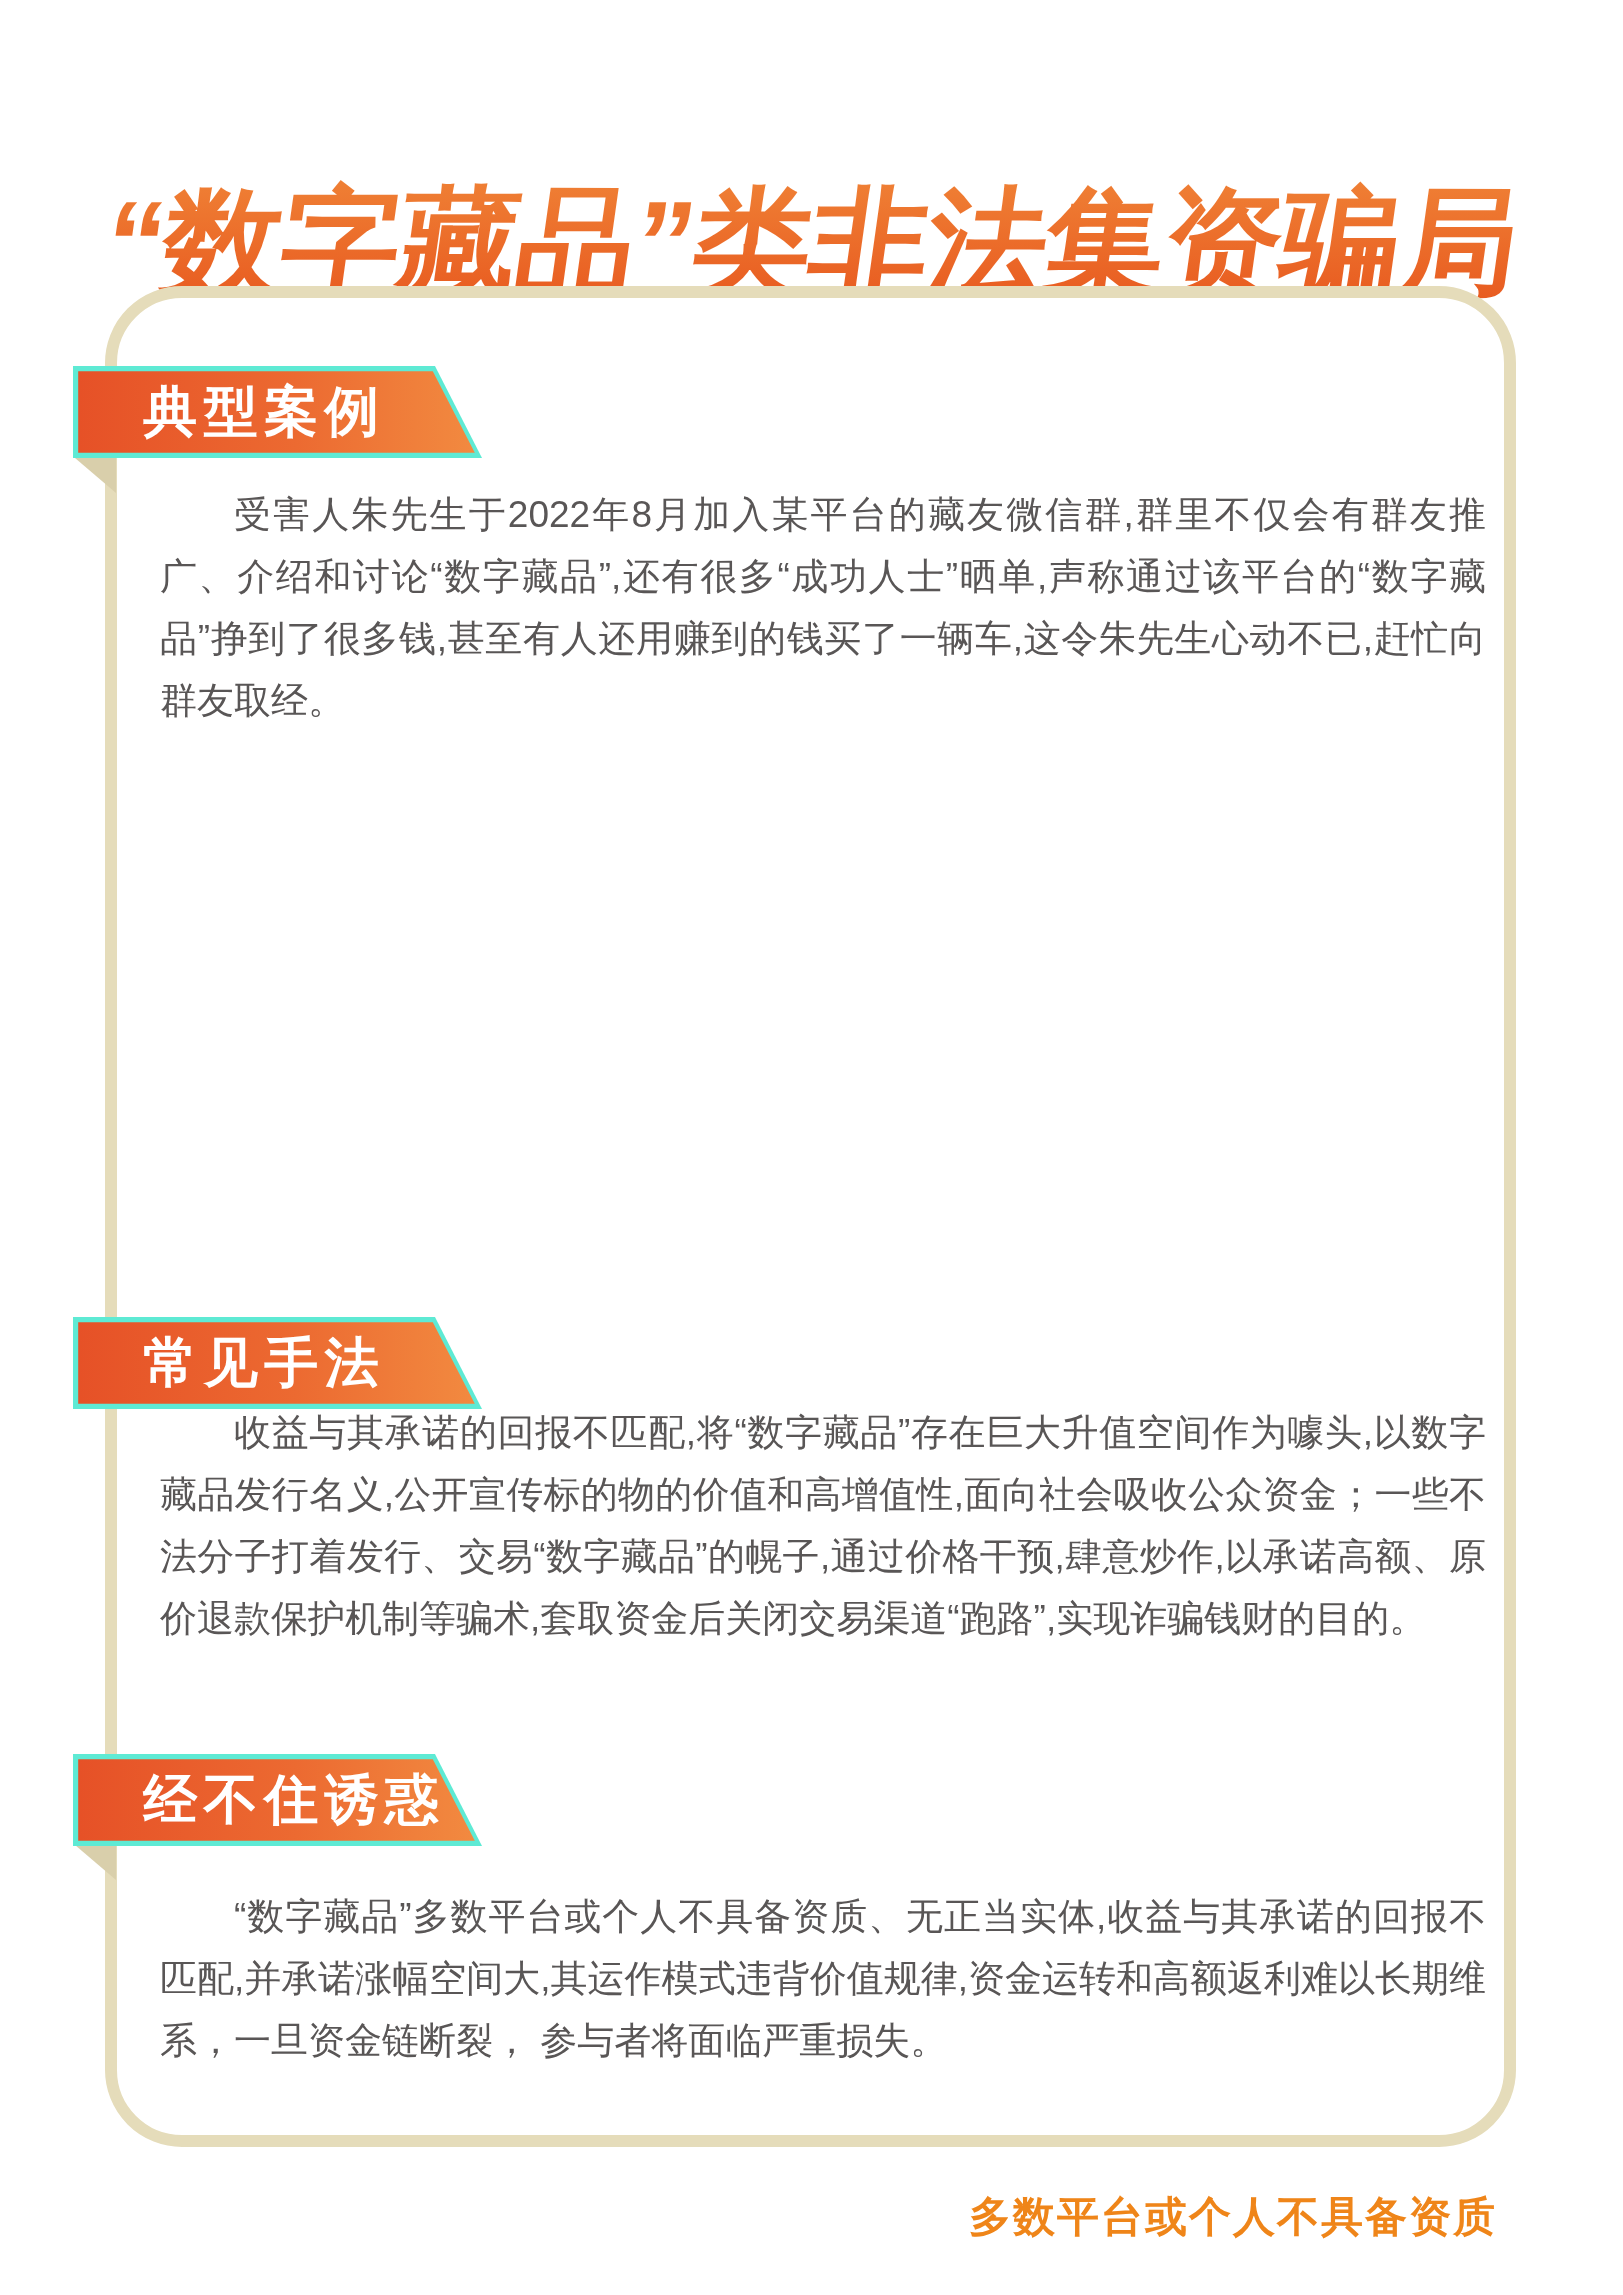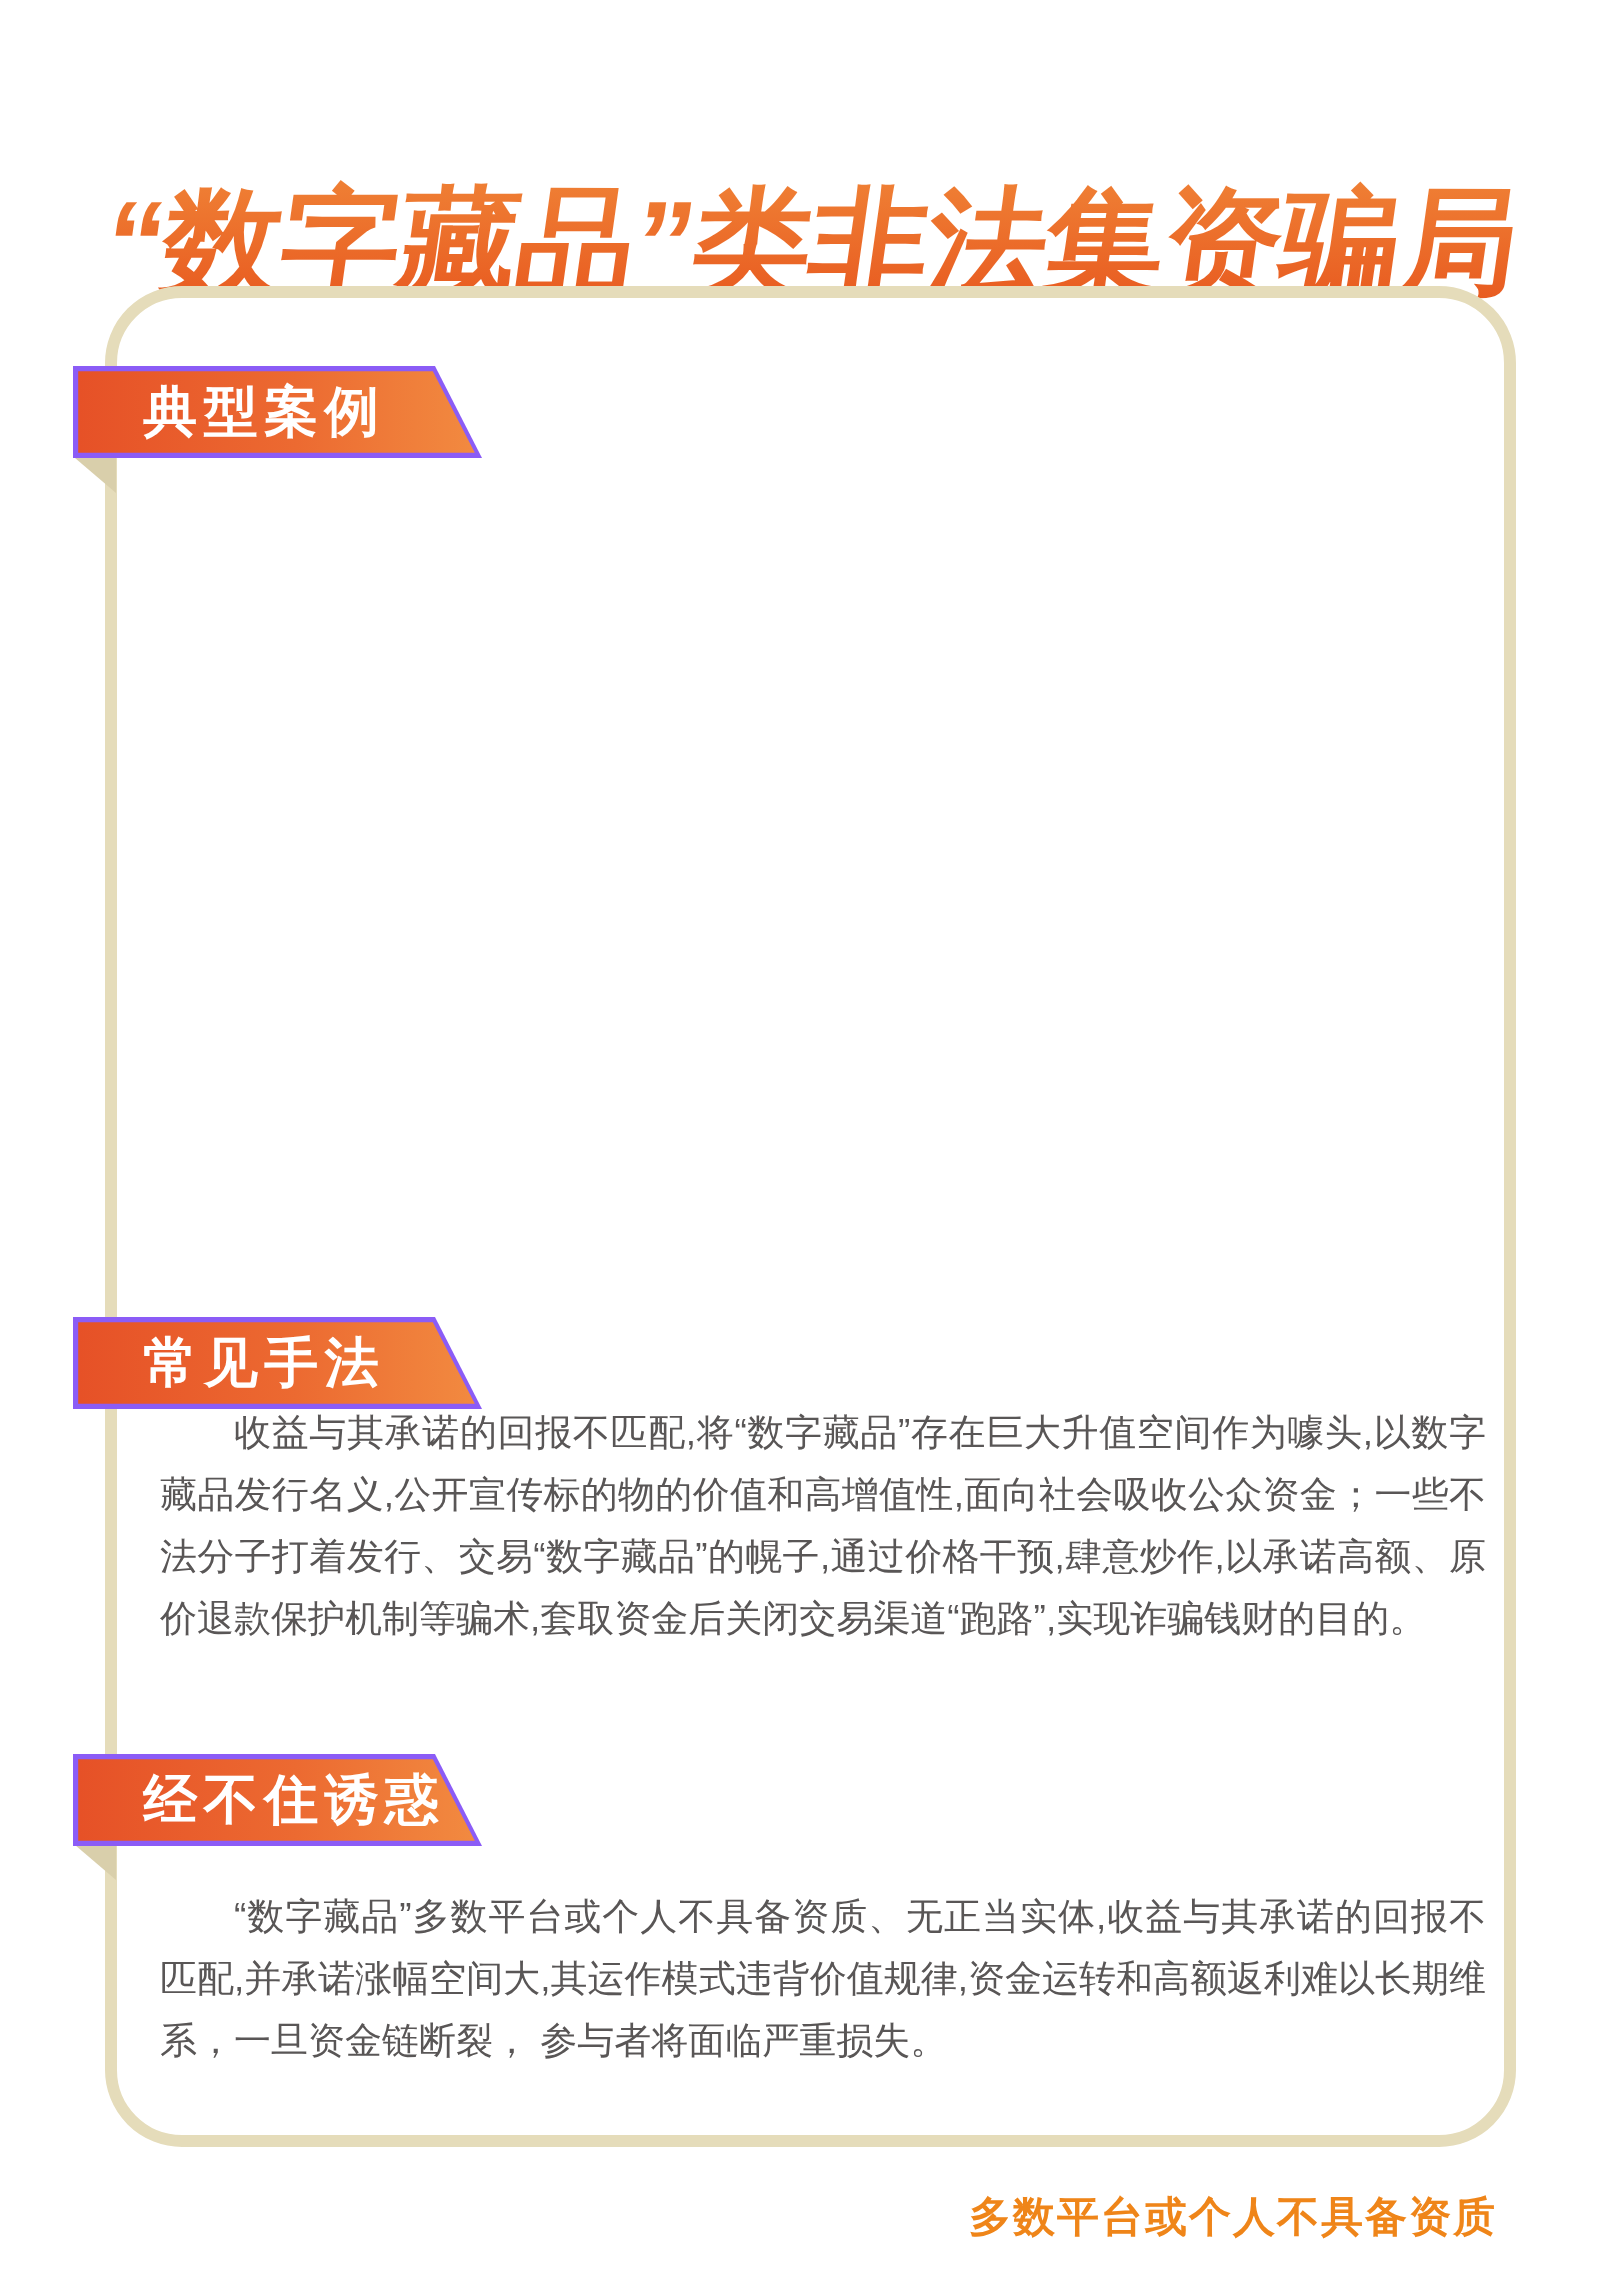--- a/index.html
+++ b/index.html
@@ -27,21 +27,21 @@
     width:1411px;height:1861px;
     box-sizing:border-box;
     border:12.4px solid #e5dcba;
     border-radius:77px;
     background:#ffffff;
     z-index:1;
   }
   
   .banner{
     position:absolute;left:73px;width:409px;height:92px;z-index:3;
-    background:#8b5cf6;
+    background:#5eead4;
     -webkit-clip-path:polygon(0 0,88.5% 0,100% 100%,0 100%);
     clip-path:polygon(0 0,88.5% 0,100% 100%,0 100%);
   }
   .banner .banner-face{
     position:absolute;left:5.2px;top:5.2px;right:7.2px;bottom:5.2px;
     background:linear-gradient(90deg,#e65127 0%,#ec6a31 55%,#f28a40 100%);
     -webkit-clip-path:polygon(0 0,calc(100% - 42px) 0,100% 100%,0 100%);
     clip-path:polygon(0 0,calc(100% - 42px) 0,100% 100%,0 100%);
     display:flex;align-items:center;
   }
@@ -83,20 +83,21 @@
 
 <div class="content-card"></div>
 
 <div class="banner s1">
   <div class="banner-face">
     <span class="banner-label">典型案例</span>
   </div>
 </div>
 <div class="ribbon-fold s1"></div>
 <div class="sec-text s1">
+  <p>受害人朱先生于2022年8月加入某平台的藏友微信群,群里不仅会有群友推广、介绍和讨论“数字藏品”,还有很多“成功人士”晒单,声称通过该平台的“数字藏品”挣到了很多钱,甚至有人还用赚到的钱买了一辆车,这令朱先生心动不已,赶忙向群友取经。</p>
 </div>
 
 <div class="banner s2">
   <div class="banner-face">
     <span class="banner-label">常见手法</span>
   </div>
 </div>
 <div class="ribbon-fold s2"></div>
 <div class="sec-text s2">
   <p>收益与其承诺的回报不匹配,将“数字藏品”存在巨大升值空间作为噱头,以数字藏品发行名义,公开宣传标的物的价值和高增值性,面向社会吸收公众资金；一些不法分子打着发行、交易“数字藏品”的幌子,通过价格干预,肆意炒作,以承诺高额、原价退款保护机制等骗术,套取资金后关闭交易渠道“跑路”,实现诈骗钱财的目的。</p>

